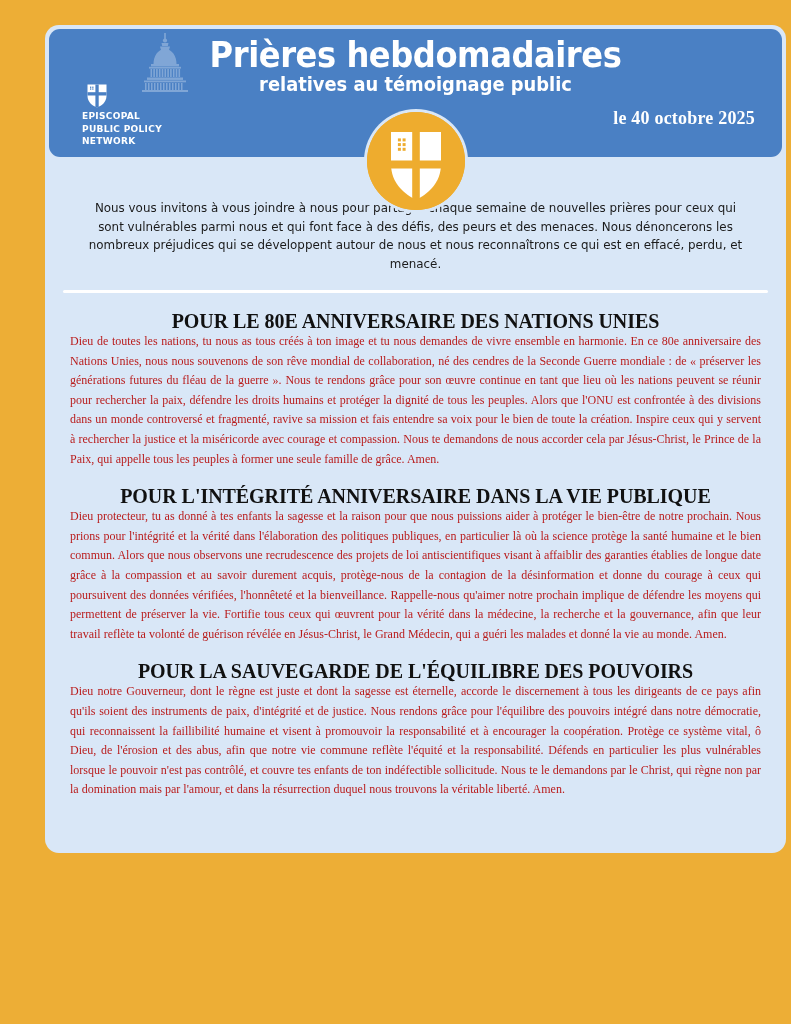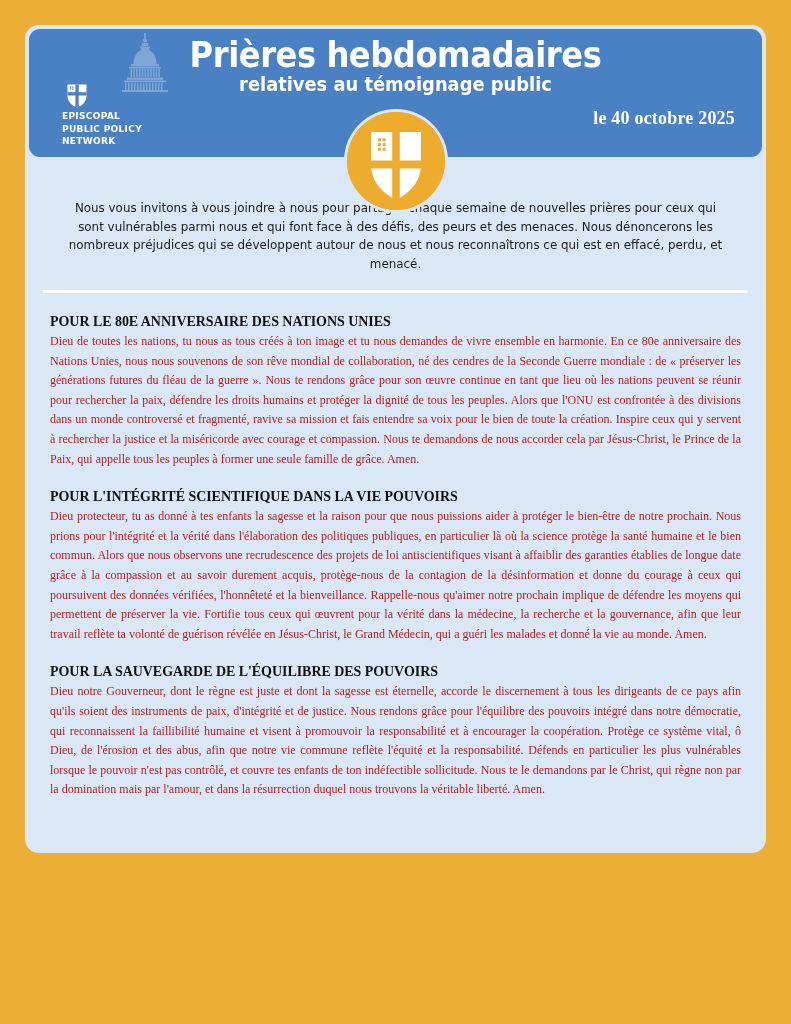--- a/index.html
+++ b/index.html
@@ -25,20 +25,21 @@
 
   
   .card {
     position: relative;
     width: 741px;
     height: 828px;
     background: #d9e7f7;
     border-radius: 14px;
     box-sizing: border-box;
     overflow: hidden;
+    margin-left: 20px;
   }
 
   
   .header {
     position: relative;
     height: 128px;
     margin: 4px 4px 0 4px;
     background: #4a80c4;
     border-radius: 11px;
     box-sizing: border-box;
@@ -155,25 +156,26 @@
   
   .body-area {
     padding: 18px 25px 0 25px;
   }
   .prayer { margin-bottom: 17px; }
   .prayer:last-child { margin-bottom: 0; }
 
   .prayer-heading {
     font-family: "Liberation Serif", serif;
     font-weight: bold;
-    font-size: 14px;
+    font-size: 20px;
     line-height: 21px;
     color: #111111;
     letter-spacing: -0.05px;
     margin-bottom: 0px;
+    text-align: center;
   }
   .prayer-text {
     font-family: Liberation Serif, serif;
     font-size: 12px;
     line-height: 19.6px;
     color: #b91c1c;
     text-align: justify;
     text-justify: inter-word;
     hyphens: none;
   }
@@ -297,21 +299,21 @@
     <div class="divider"></div>
 
     <div class="body-area">
 
       <div class="prayer">
         <div class="prayer-heading">POUR LE 80E ANNIVERSAIRE DES NATIONS UNIES</div>
         <div class="prayer-text">Dieu de toutes les nations, tu nous as tous créés à ton image et tu nous demandes de vivre ensemble en harmonie. En ce 80e anniversaire des Nations Unies, nous nous souvenons de son rêve mondial de collaboration, né des cendres de la Seconde Guerre mondiale : de « préserver les générations futures du fléau de la guerre ». Nous te rendons grâce pour son œuvre continue en tant que lieu où les nations peuvent se réunir pour rechercher la paix, défendre les droits humains et protéger la dignité de tous les peuples. Alors que l'ONU est confrontée à des divisions dans un monde controversé et fragmenté, ravive sa mission et fais entendre sa voix pour le bien de toute la création. Inspire ceux qui y servent à rechercher la justice et la miséricorde avec courage et compassion. Nous te demandons de nous accorder cela par Jésus-Christ, le Prince de la Paix, qui appelle tous les peuples à former une seule famille de grâce. Amen.</div>
       </div>
 
       <div class="prayer">
-        <div class="prayer-heading">POUR L'INTÉGRITÉ SCIENTIFIQUE DANS LA VIE POUVOIRS</div>
+        <div class="prayer-heading">POUR L'INTÉGRITÉ ANNIVERSAIRE DANS LA VIE PUBLIQUE</div>
         <div class="prayer-text">Dieu protecteur, tu as donné à tes enfants la sagesse et la raison pour que nous puissions aider à protéger le bien-être de notre prochain. Nous prions pour l'intégrité et la vérité dans l'élaboration des politiques publiques, en particulier là où la science protège la santé humaine et le bien commun. Alors que nous observons une recrudescence des projets de loi antiscientifiques visant à affaiblir des garanties établies de longue date grâce à la compassion et au savoir durement acquis, protège-nous de la contagion de la désinformation et donne du courage à ceux qui poursuivent des données vérifiées, l'honnêteté et la bienveillance. Rappelle-nous qu'aimer notre prochain implique de défendre les moyens qui permettent de préserver la vie. Fortifie tous ceux qui œuvrent pour la vérité dans la médecine, la recherche et la gouvernance, afin que leur travail reflète ta volonté de guérison révélée en Jésus-Christ, le Grand Médecin, qui a guéri les malades et donné la vie au monde. Amen.</div>
       </div>
 
       <div class="prayer">
         <div class="prayer-heading">POUR LA SAUVEGARDE DE L'ÉQUILIBRE DES POUVOIRS</div>
         <div class="prayer-text">Dieu notre Gouverneur, dont le règne est juste et dont la sagesse est éternelle, accorde le discernement à tous les dirigeants de ce pays afin qu'ils soient des instruments de paix, d'intégrité et de justice. Nous rendons grâce pour l'équilibre des pouvoirs intégré dans notre démocratie, qui reconnaissent la faillibilité humaine et visent à promouvoir la responsabilité et à encourager la coopération. Protège ce système vital, ô Dieu, de l'érosion et des abus, afin que notre vie commune reflète l'équité et la responsabilité. Défends en particulier les plus vulnérables lorsque le pouvoir n'est pas contrôlé, et couvre tes enfants de ton indéfectible sollicitude. Nous te le demandons par le Christ, qui règne non par la domination mais par l'amour, et dans la résurrection duquel nous trouvons la véritable liberté. Amen.</div>
       </div>
 
     </div>
   </div>

